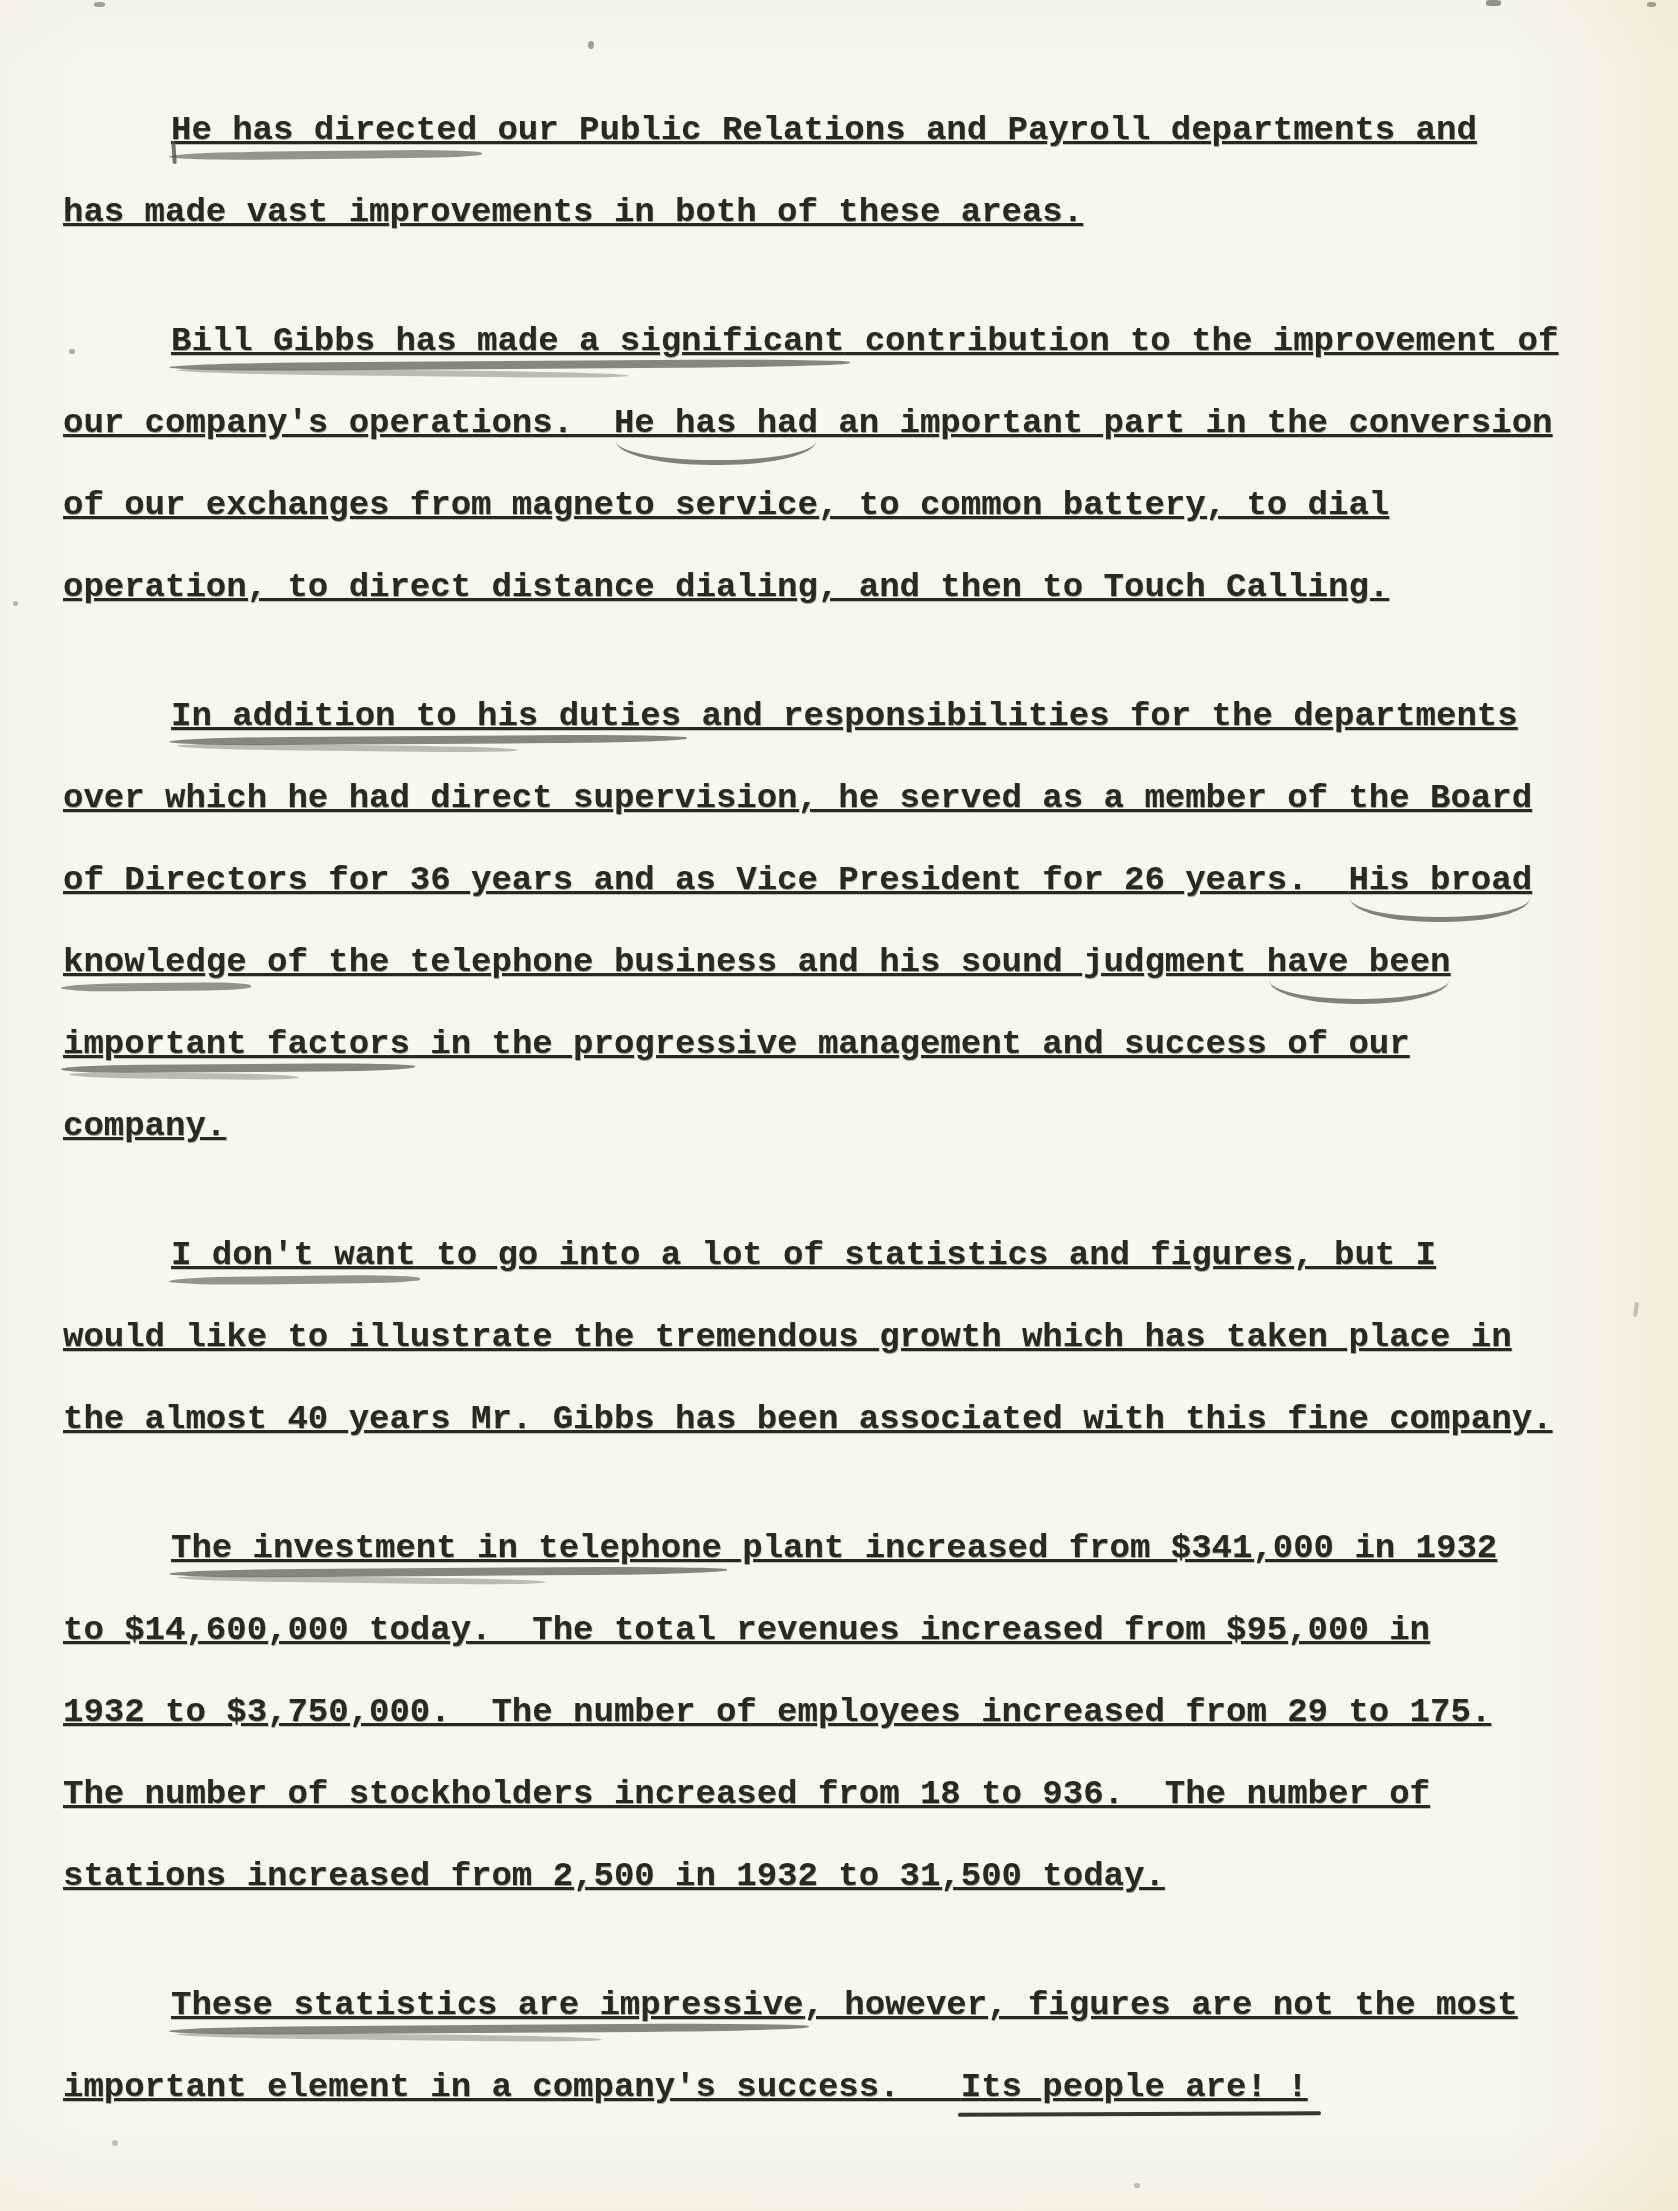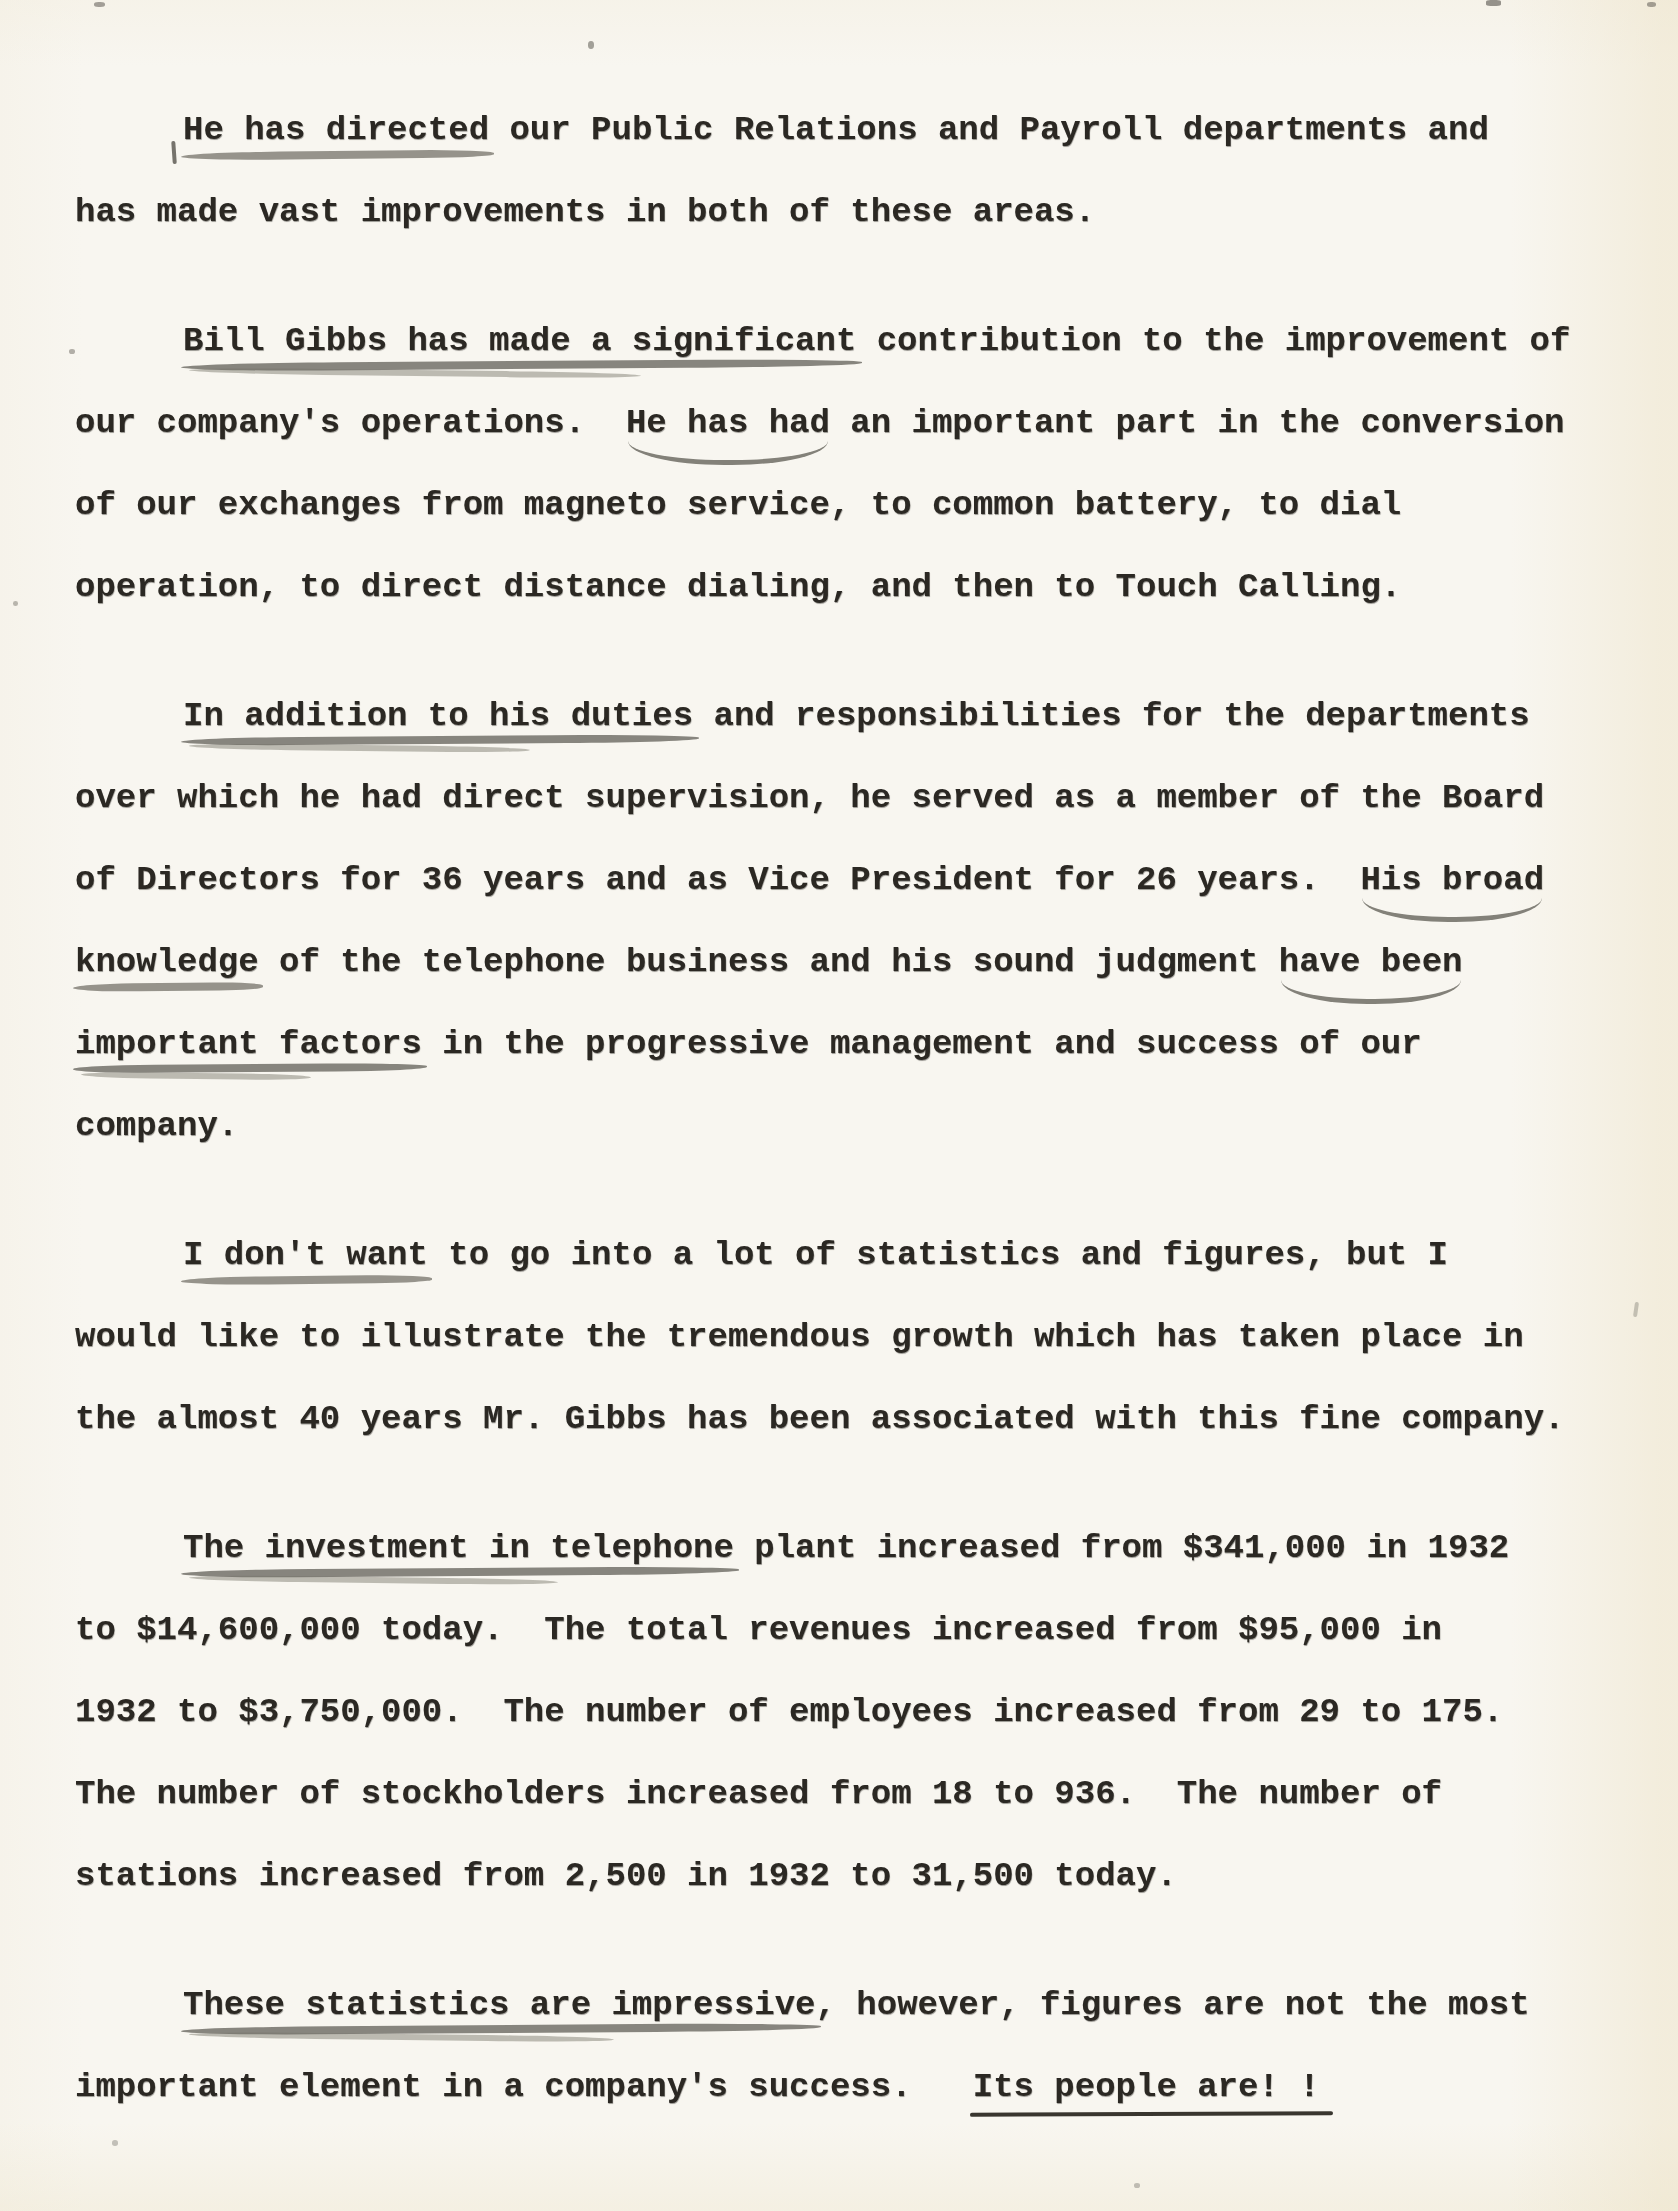--- a/index.html
+++ b/index.html
@@ -14,21 +14,21 @@
       linear-gradient(180deg, rgba(242,236,220,.35) 0%, rgba(0,0,0,0) 3%, rgba(0,0,0,0) 96%, rgba(238,230,206,.4) 100%),
       linear-gradient(90deg, rgba(240,234,218,.25) 0%, rgba(0,0,0,0) 5%),
       #f8f6f0;
   }
   .doc{
     position:absolute;left:59px;top:89px;width:1593px;
     font-size:34px;font-weight:700;line-height:82px;
     color:#2b2823;white-space:pre;
     text-shadow:0.5px 0.6px 0.7px rgba(43,40,35,.45);
   }
-  .para{margin:0 0 47px 16px;}
+  .para{margin:0 0 47px 4px;text-decoration:underline;}
   .line{height:82px;}
   .line.indent{padding-left:108px;}
   .seg{position:relative;}
   
   .u-wavy::after{
     content:"";position:absolute;left:-1.9px;right:-4.7px;bottom:-9.4px;height:7.5px;
     background:#7d7b72;opacity:.8;
     border-radius:55% 45% 40% 60% / 95% 85% 70% 90%;
     transform:rotate(-0.6deg);
   }

